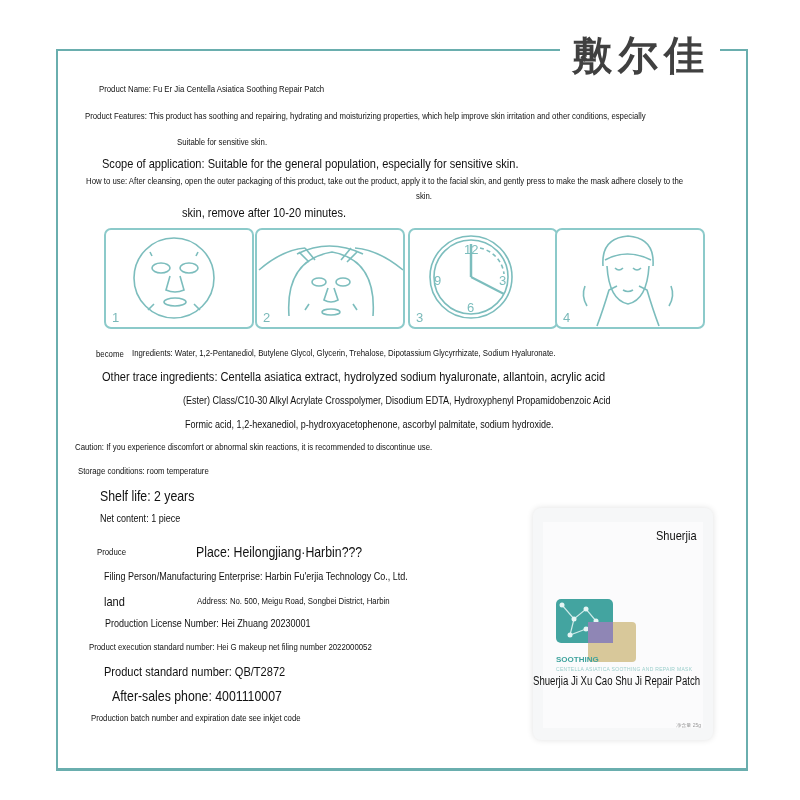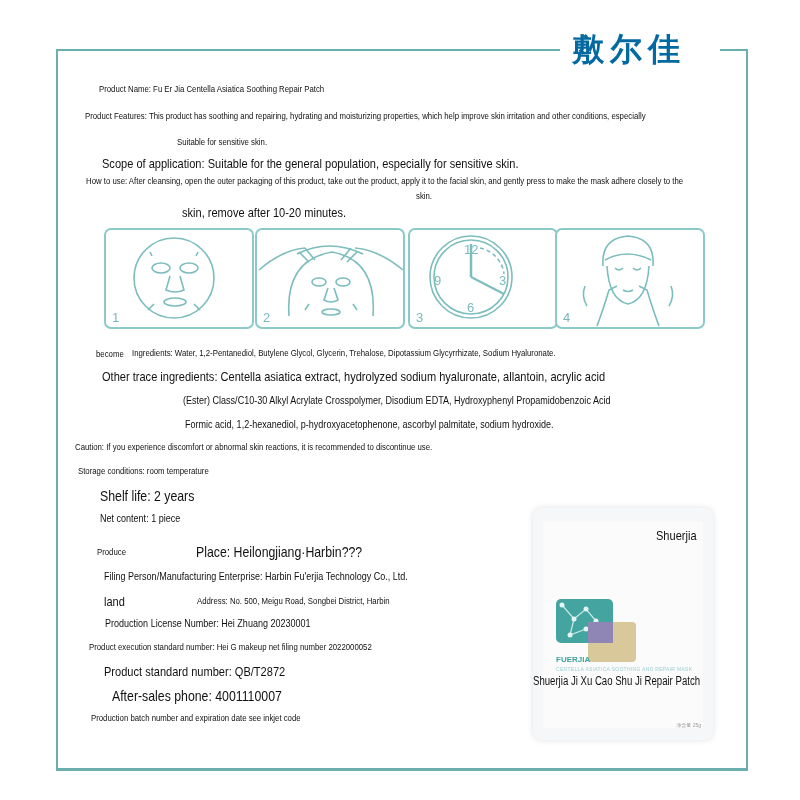--- a/index.html
+++ b/index.html
@@ -5,21 +5,21 @@
   html, body { margin:0; padding:0; }
   body {
     width:800px; height:800px; background:#ffffff; position:relative; overflow:hidden;
     font-family: "Liberation Sans", sans-serif; color:#111;
   }
   .frame-top-left { position:absolute; left:56px; top:49px; width:504px; height:2px; background:#6aaeae; }
   .frame-top-right { position:absolute; left:720px; top:49px; width:28px; height:2px; background:#6aaeae; }
   .frame-left { position:absolute; left:56px; top:49px; width:2px; height:720px; background:#6aaeae; }
   .frame-right { position:absolute; left:746px; top:49px; width:2px; height:720px; background:#6aaeae; }
   .frame-bottom { position:absolute; left:56px; top:768px; width:692px; height:3px; background:#6aaeae; }
-  .brand { position:absolute; left:572px; top:28px; font-family:"DejaVu Serif", serif; font-size:32px; color:#0369a1; letter-spacing:6px; font-weight:bold; }
+  .brand { position:absolute; left:572px; top:28px; font-family:"DejaVu Serif", serif; font-size:40px; color:#404040; letter-spacing:6px; font-weight:bold; }
 
   .t { position:absolute; white-space:nowrap; font-family:"Liberation Sans Narrow","Liberation Sans", sans-serif; transform-origin:left top; }
   .xs { font-size:9.5px; transform:scaleX(0.82); }
   .sm { font-size:11px; transform:scaleX(0.82); }
   .md { font-size:13px; transform:scaleX(0.85); }
   .lg { font-size:15px; transform:scaleX(0.82); font-weight:bold; }
 
   .panel { position:absolute; top:228px; width:150px; height:101px; border:2px solid #8ccaca; border-radius:7px; box-sizing:border-box; background:#fff; }
   .panel svg { position:absolute; left:0; top:0; }
   .panel .num { position:absolute; left:6px; bottom:2px; font-size:13px; color:#7ab9b9; }
@@ -148,18 +148,18 @@
           <circle cx="18" cy="20" r="2.5"></circle>
           <circle cx="30" cy="10" r="2.5"></circle>
         <circle cx="40" cy="22" r="2.5"></circle>
           <circle cx="14" cy="36" r="2.5"></circle>
           <circle cx="30" cy="30" r="2.5"></circle>
       </g>
     </svg>
   </div>
   <div class="pack-tan"></div>
   <div class="pack-overlap"></div>
-  <div class="pack-brand">FUERJIA</div>
+  <div class="pack-brand">SOOTHING</div>
   <div class="pack-sub">CENTELLA ASIATICA SOOTHING AND REPAIR MASK</div>
   <div class="pack-net">净含量 25g</div>
   <div class="pack-label1">Shuerjia</div>
   <div class="pack-label2">Shuerjia Ji Xu Cao Shu Ji Repair Patch</div>
 </div>
 
 </body></html>

